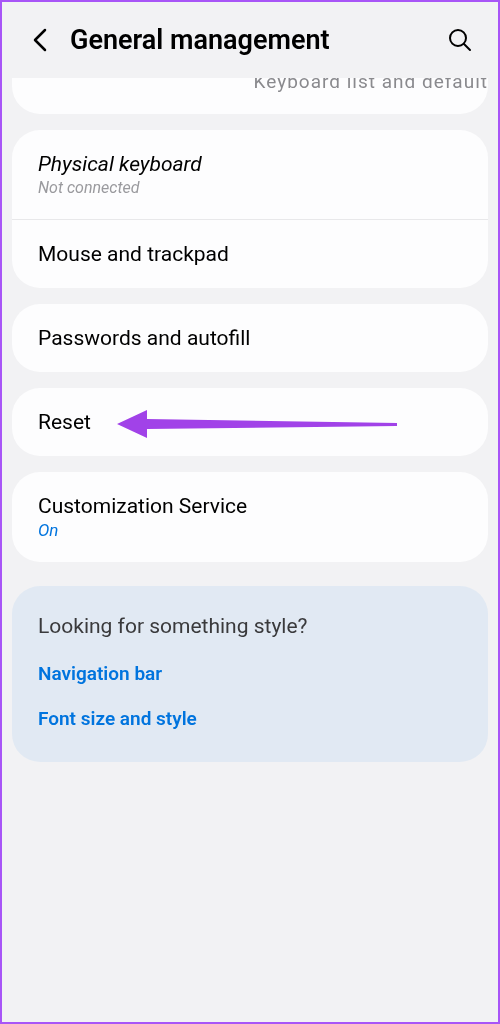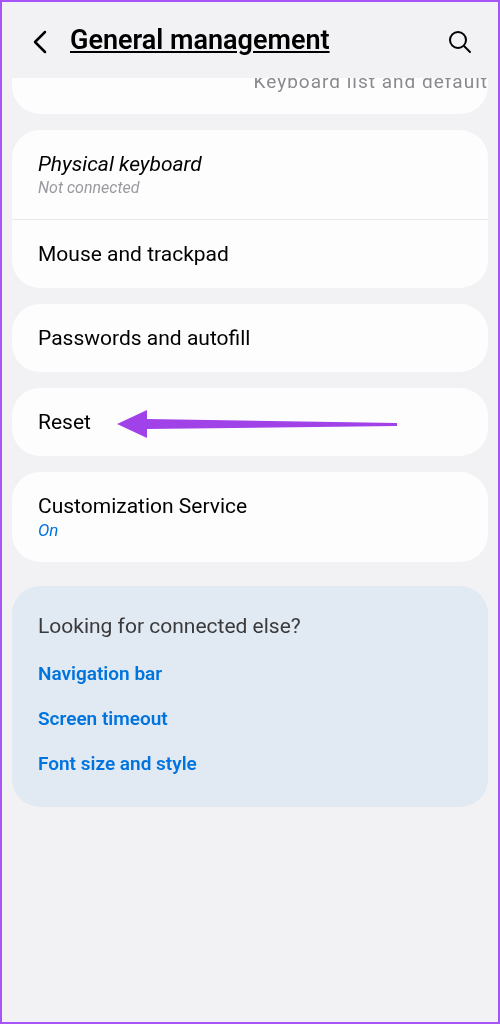--- a/index.html
+++ b/index.html
@@ -11,24 +11,23 @@
     body {
       width: 500px;
       height: 1024px;
       background: #f2f2f4;
       border: 2px solid #a855f7;
       position: relative;
       overflow: hidden;
     }
     .header {
       display: flex;
-      align-items: flex-end;
+      align-items: center;
       padding: 22px 24px 22px 24px;
       background: #f2f2f4;
-      text-decoration: underline;
     }
     .back-icon {
       width: 28px;
       height: 28px;
       margin-right: 16px;
       display: flex;
       align-items: center;
       justify-content: center;
     }
     .back-icon svg {
@@ -189,19 +188,18 @@
   </div>
 
   <div class="card">
     <div class="item">
       <div class="item-title">Customization Service</div>
       <div class="item-subtitle-blue">On</div>
     </div>
   </div>
 
   <div class="suggestions-card">
-    <div class="suggestions-title">Looking for connected else?</div>
+    <div class="suggestions-title">Looking for something style?</div>
     <a class="suggestion-link">Navigation bar</a>
-    <a class="suggestion-link">Screen timeout</a>
     <a class="suggestion-link">Font size and style</a>
   </div>
 
 </div>
 
 </body></html>

